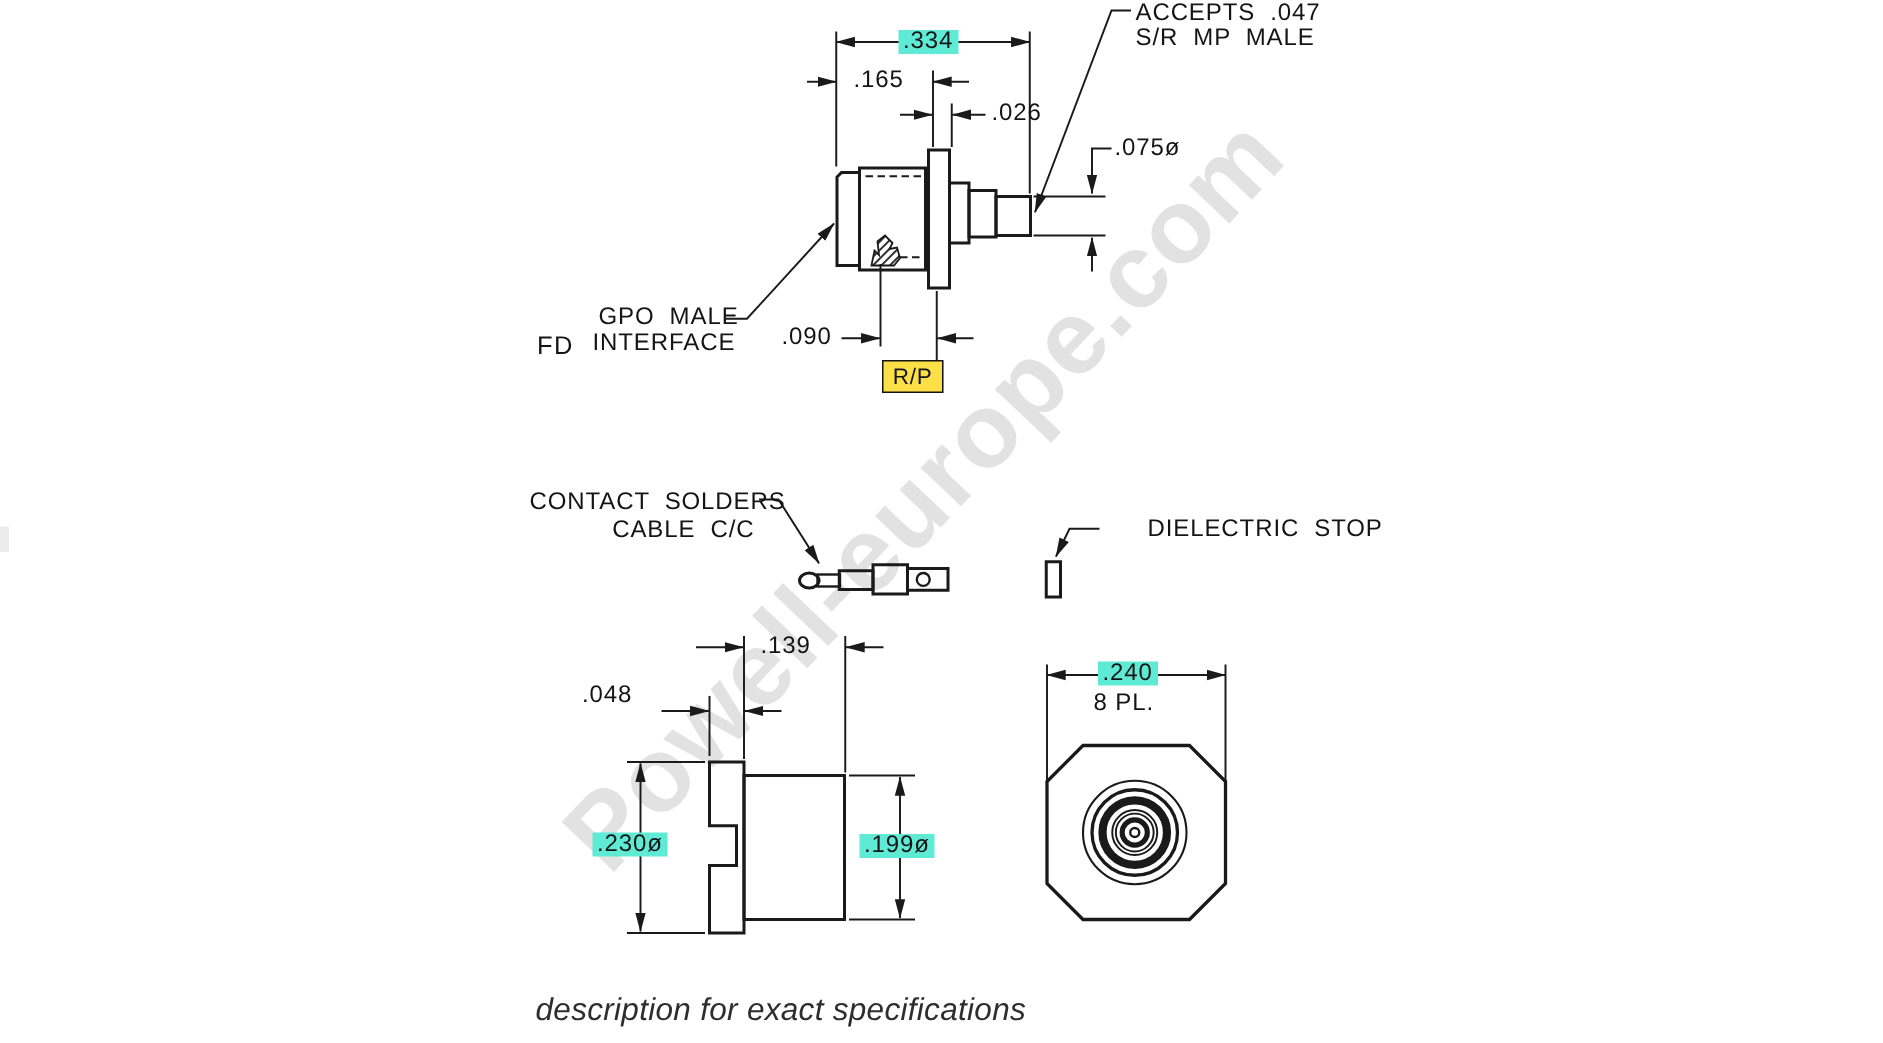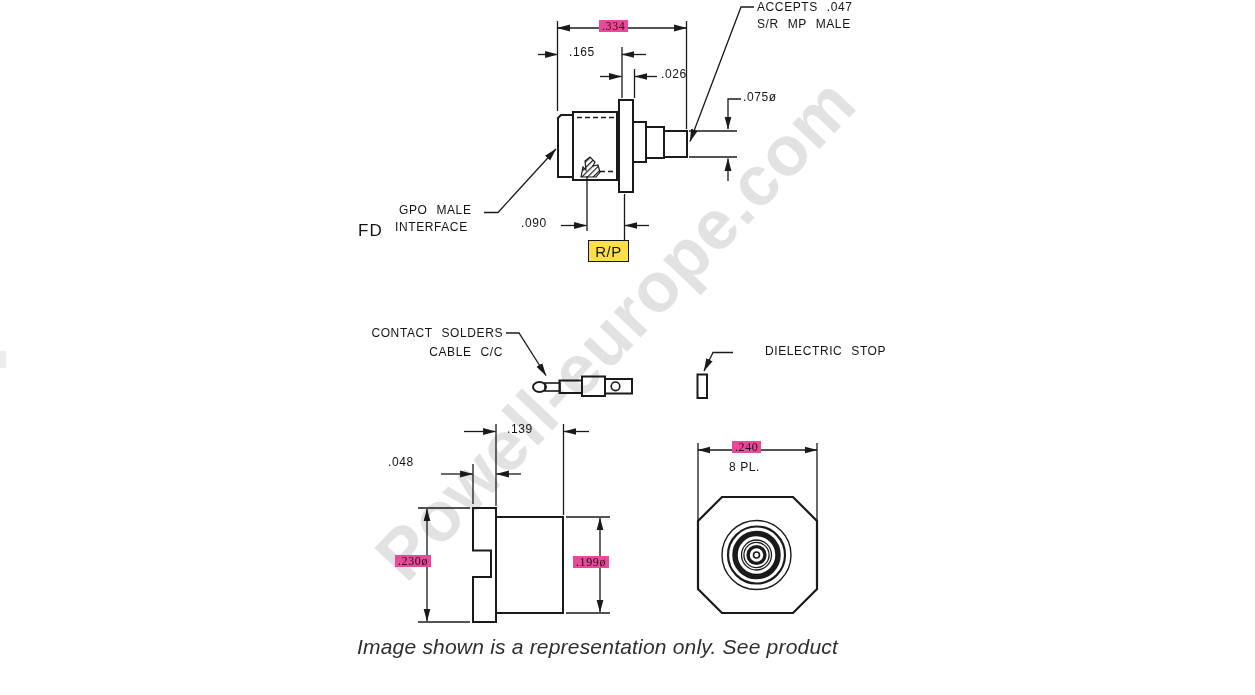--- a/index.html
+++ b/index.html
@@ -4,24 +4,24 @@
 <style>
   html,body{margin:0;padding:0;background:#fff;}
   #stage{position:relative;width:1255px;height:695px;background:#ffffff;overflow:hidden;
          font-family:"Liberation Sans",sans-serif;}
   #watermark{position:absolute;left:258px;top:283px;width:715px;height:92px;
              display:flex;align-items:center;justify-content:center;
              transform:rotate(-46.5deg);font-size:70px;font-weight:bold;
              color:#e2e2e2;letter-spacing:1px;z-index:0;user-select:none;}
   #edge-fragment{position:absolute;left:0;top:351px;width:6px;height:17px;background:#ececec;z-index:0;}
   svg.draw{position:absolute;left:0;top:0;z-index:1;}
-  .lbl{position:absolute;z-index:2;font-size:12px;letter-spacing:0.6px;color:#141414;
+  .lbl{position:absolute;z-index:2;font-size:16px;letter-spacing:0.6px;color:#141414;
        white-space:nowrap;line-height:1;}
   .note{word-spacing:5px;}
-  .wbg{background:#ec4899;padding:0 3px;font-family:Liberation Serif, serif;}
+  .wbg{background:#5eead4;padding:0 3px;}
   .rightblock{width:150px;text-align:right;}
   #fd-label{font-weight:normal;font-size:17px;letter-spacing:1px;}
   #rp-box{position:absolute;left:588px;top:240px;width:39px;height:20px;z-index:2;
           border:1.7px solid #141414;background:#fde047;display:flex;align-items:center;
           justify-content:center;font-size:15px;letter-spacing:0.5px;color:#141414;}
   .cap{position:absolute;z-index:2;font-size:21px;font-style:italic;color:#2e2e2e;
        letter-spacing:0.2px;white-space:nowrap;line-height:1.25;}
 </style>
 </head>
 <body>
@@ -163,15 +163,15 @@
   <span class="lbl note" style="left:765px;top:345px">DIELECTRIC STOP</span>
 
   <span class="lbl" style="left:507px;top:423px">.139</span>
   <span class="lbl" style="left:388px;top:456px">.048</span>
   <span class="lbl wbg" style="left:395px;top:555px">.230ø</span>
   <span class="lbl wbg" style="left:573px;top:556px">.199ø</span>
 
   <span class="lbl wbg" style="left:732px;top:441px">.240</span>
   <span class="lbl" style="left:729px;top:461px">8 PL.</span>
 
-  <span class="cap" style="left:357px;top:634px">Image shown is a representation only. See product</span>
+  <span class="cap" style="left:357px;top:661px">description for exact specifications</span>
 
 </div>
 
 </body></html>

